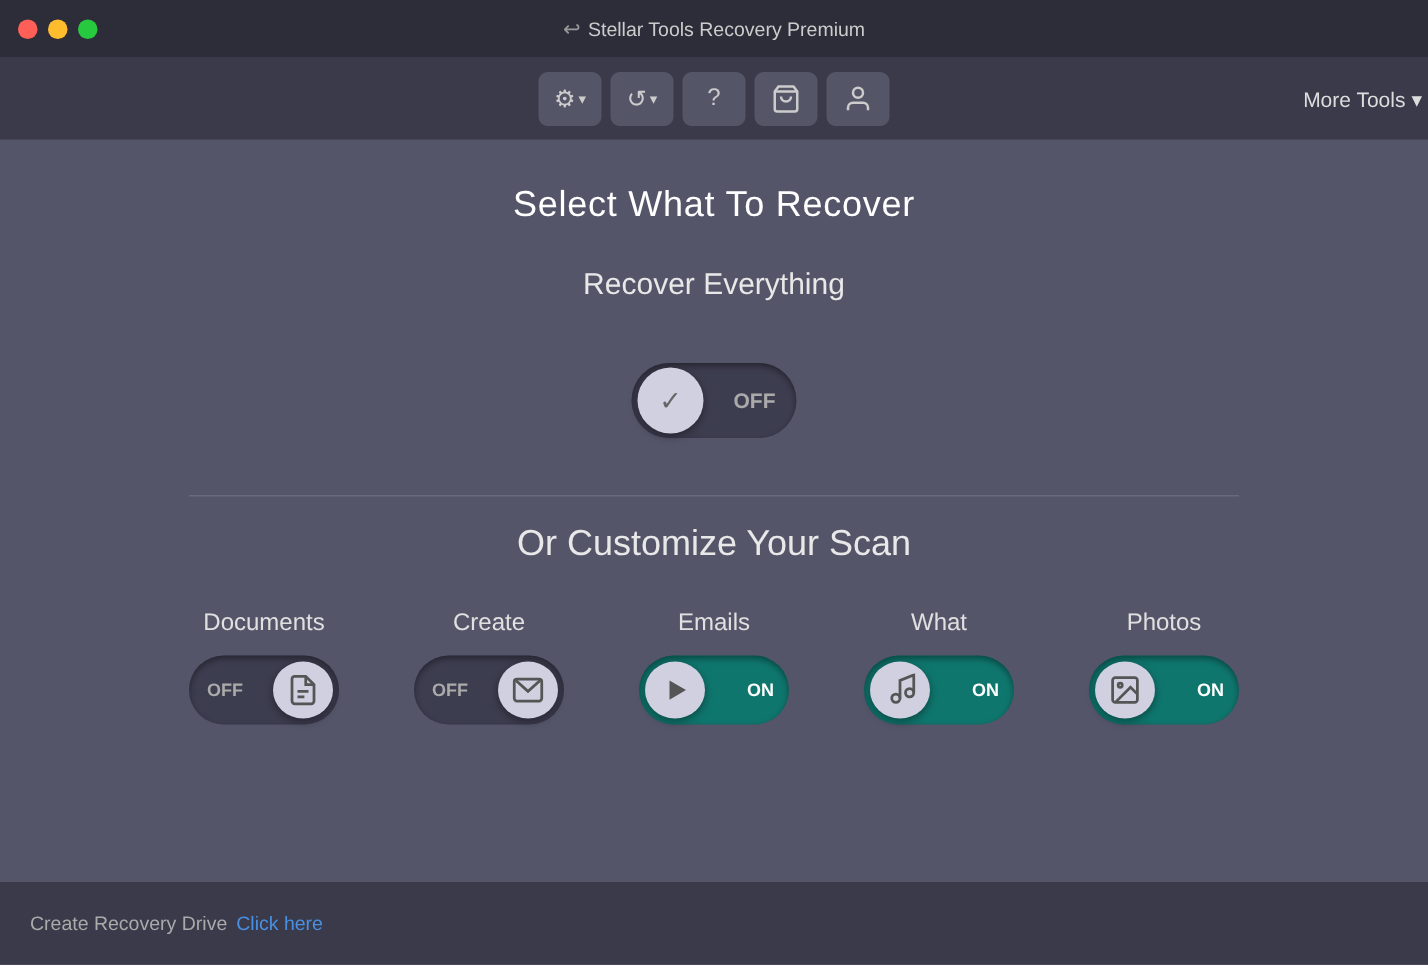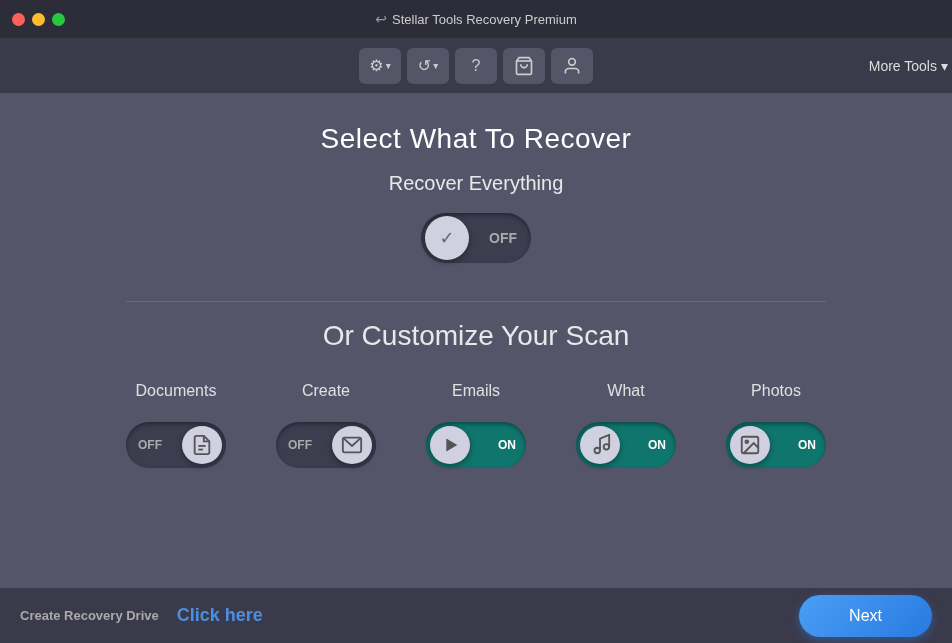--- a/index.html
+++ b/index.html
@@ -106,31 +106,32 @@
       flex: 1;
       display: flex;
       flex-direction: column;
       align-items: center;
       padding: 30px 20px 0;
       background: #55556a;
     }
 
     .page-title {
       color: white;
-      font-size: 28px;
+      font-size: 24px;
       font-weight: 300;
-      margin-bottom: 17px;
+      margin-bottom: 28px;
       letter-spacing: 0.5px;
     }
 
     .recover-everything-section {
       display: flex;
       flex-direction: column;
       align-items: center;
       margin-bottom: 20px;
+      gap: 22px;
     }
 
     .section-label {
       color: #e8e8e8;
       font-size: 20px;
       font-weight: 400;
       margin-bottom: 18px;
     }
 
     .toggle-switch {
@@ -178,37 +179,37 @@
 
     .divider {
       width: 700px;
       height: 1px;
       background: #6a6a7a;
       margin: 18px 0;
     }
 
     .customize-label {
       color: #e8e8e8;
-      font-size: 28px;
+      font-size: 24px;
       font-weight: 400;
       margin-bottom: 30px;
     }
 
     
     .file-types-row {
       display: flex;
       gap: 50px;
       align-items: flex-start;
     }
 
     .file-type-item {
       display: flex;
       flex-direction: column;
       align-items: center;
-      gap: 22px;
+      gap: 12px;
     }
 
     .file-type-label {
       color: #e0e0e0;
       font-size: 16px;
     }
 
     
     .small-toggle {
       width: 100px;
@@ -275,32 +276,31 @@
       display: flex;
       align-items: center;
       padding: 0 20px;
       justify-content: space-between;
       flex-shrink: 0;
     }
 
     .footer-left {
       display: flex;
       align-items: center;
-      gap: 18px;
-      font-weight: bold;
+      gap: 6px;
     }
 
     .footer-label {
       color: #aaa;
       font-size: 13px;
     }
 
     .footer-link {
       color: #4a90e2;
-      font-size: 18px;
+      font-size: 13px;
       cursor: pointer;
       text-decoration: none;
     }
 
     .next-btn {
       background: linear-gradient(135deg, #4a9ff5, #2979e0);
       border: none;
       border-radius: 24px;
       color: white;
       font-size: 16px;
@@ -450,14 +450,13 @@
     </div>
 
   </div>
 </div>
 
 <div class="footer">
   <div class="footer-left">
     <span class="footer-label">Create Recovery Drive</span>
     <a class="footer-link">Click here</a>
   </div>
-  <button class="next-btn">Next</button>
 </div>
 
 </body></html>

